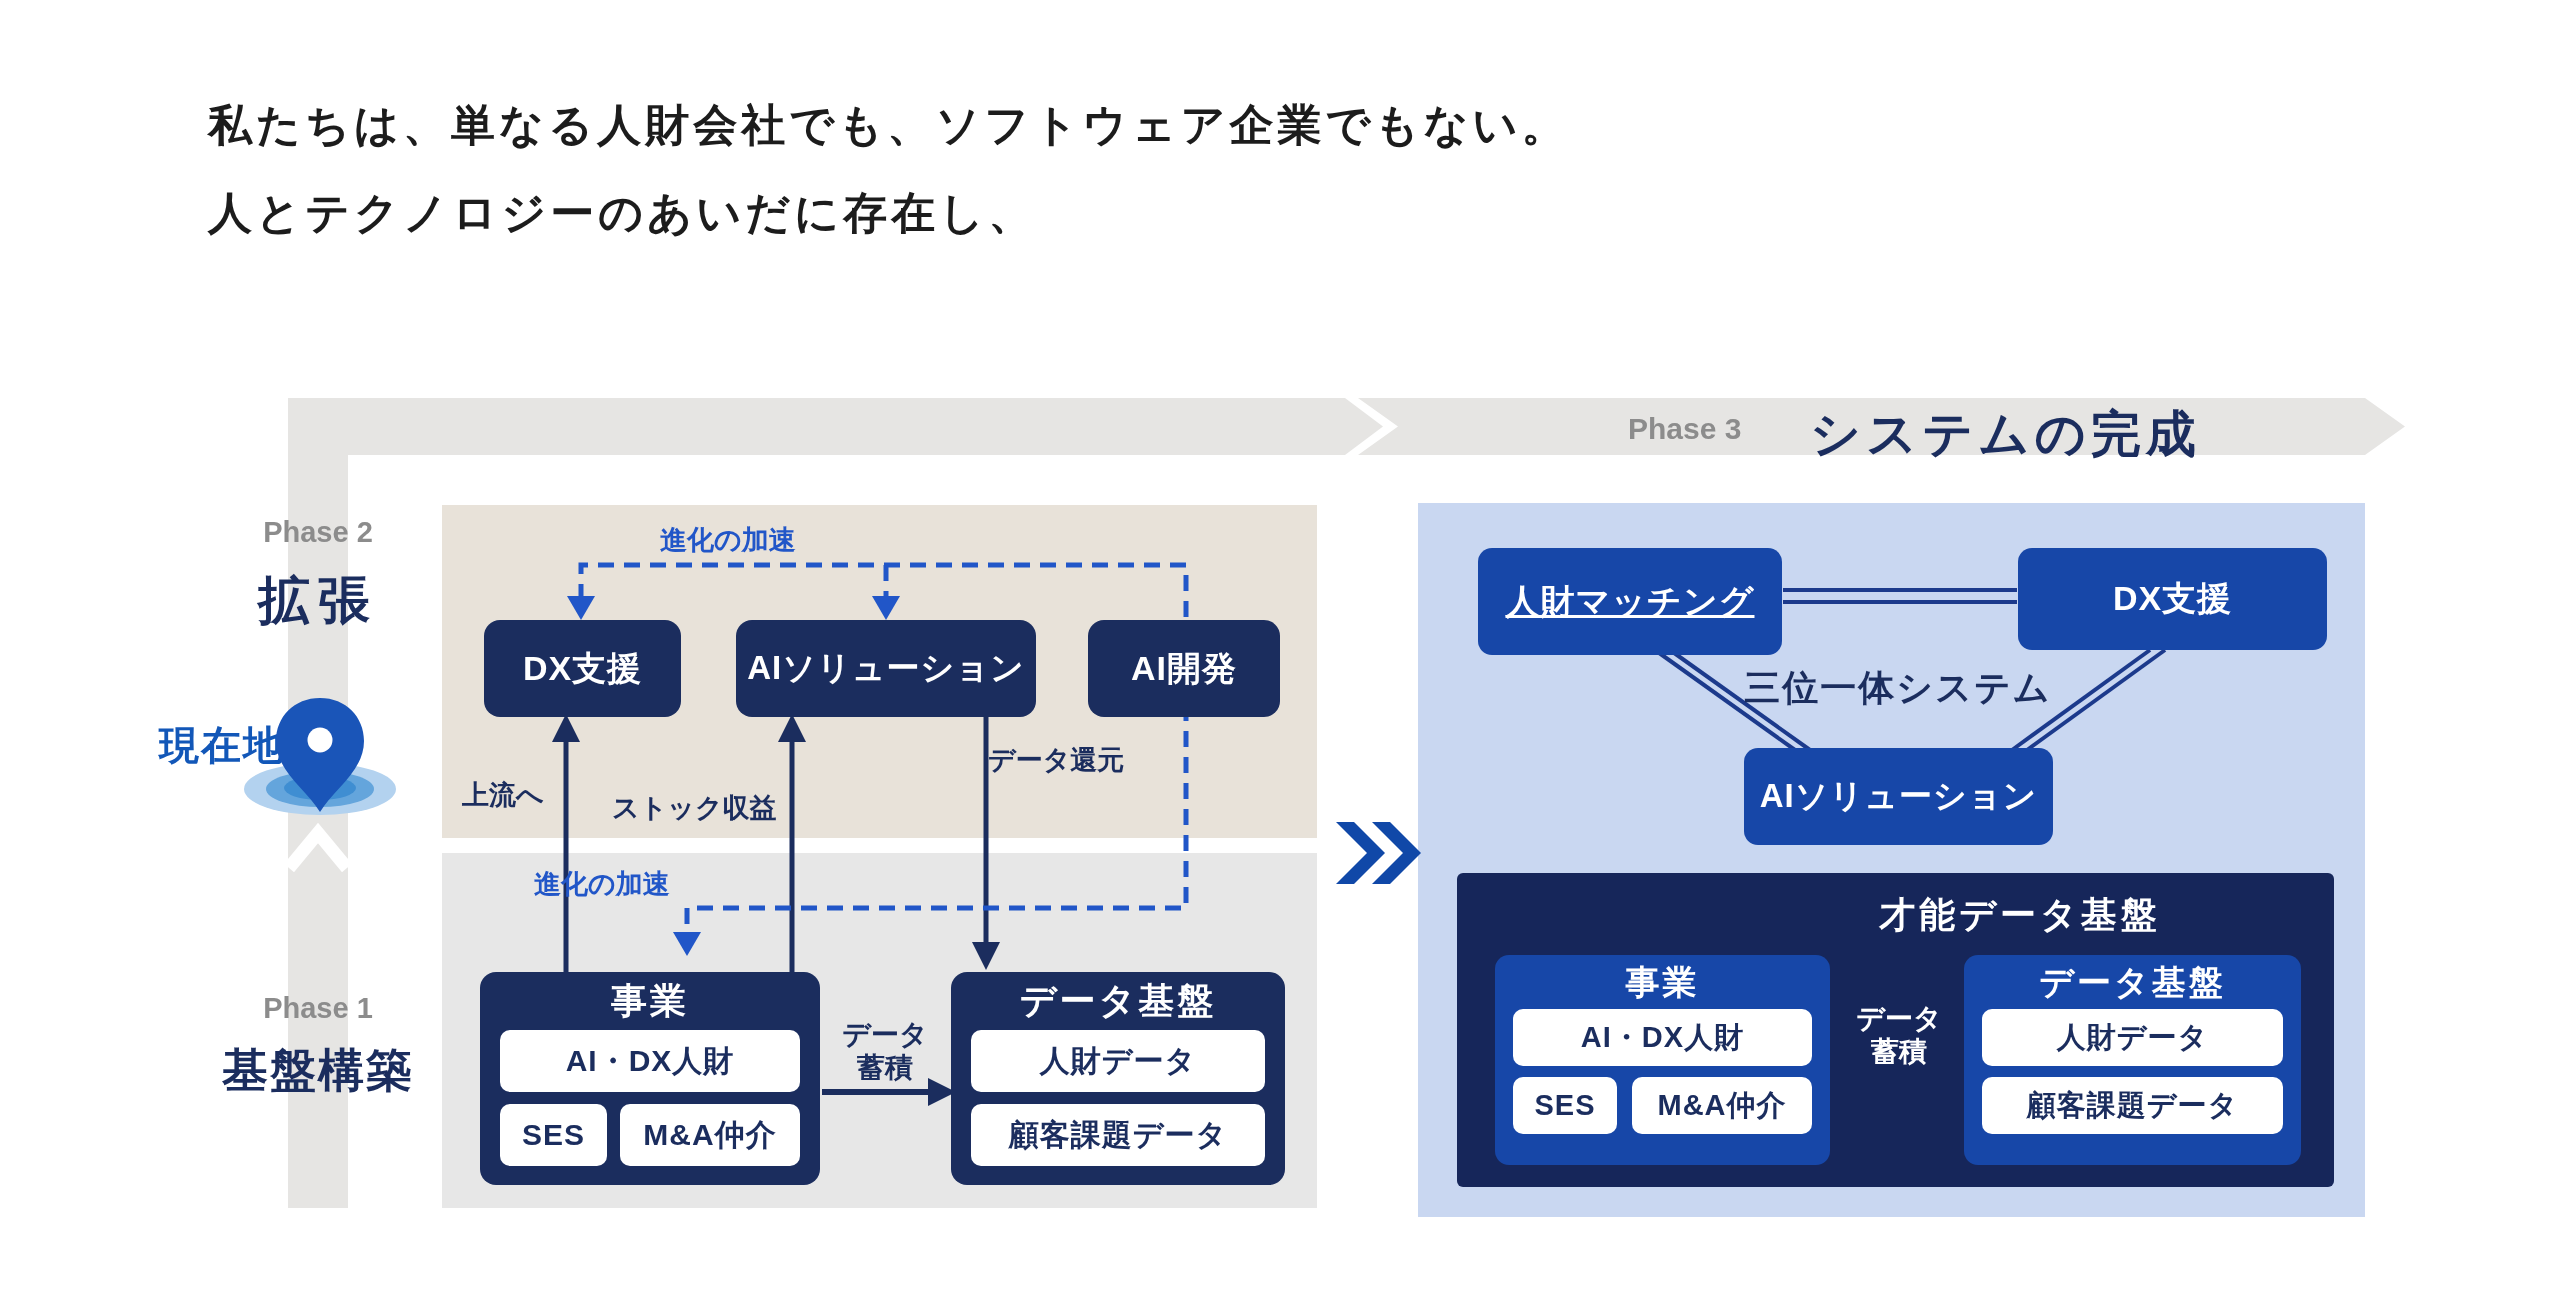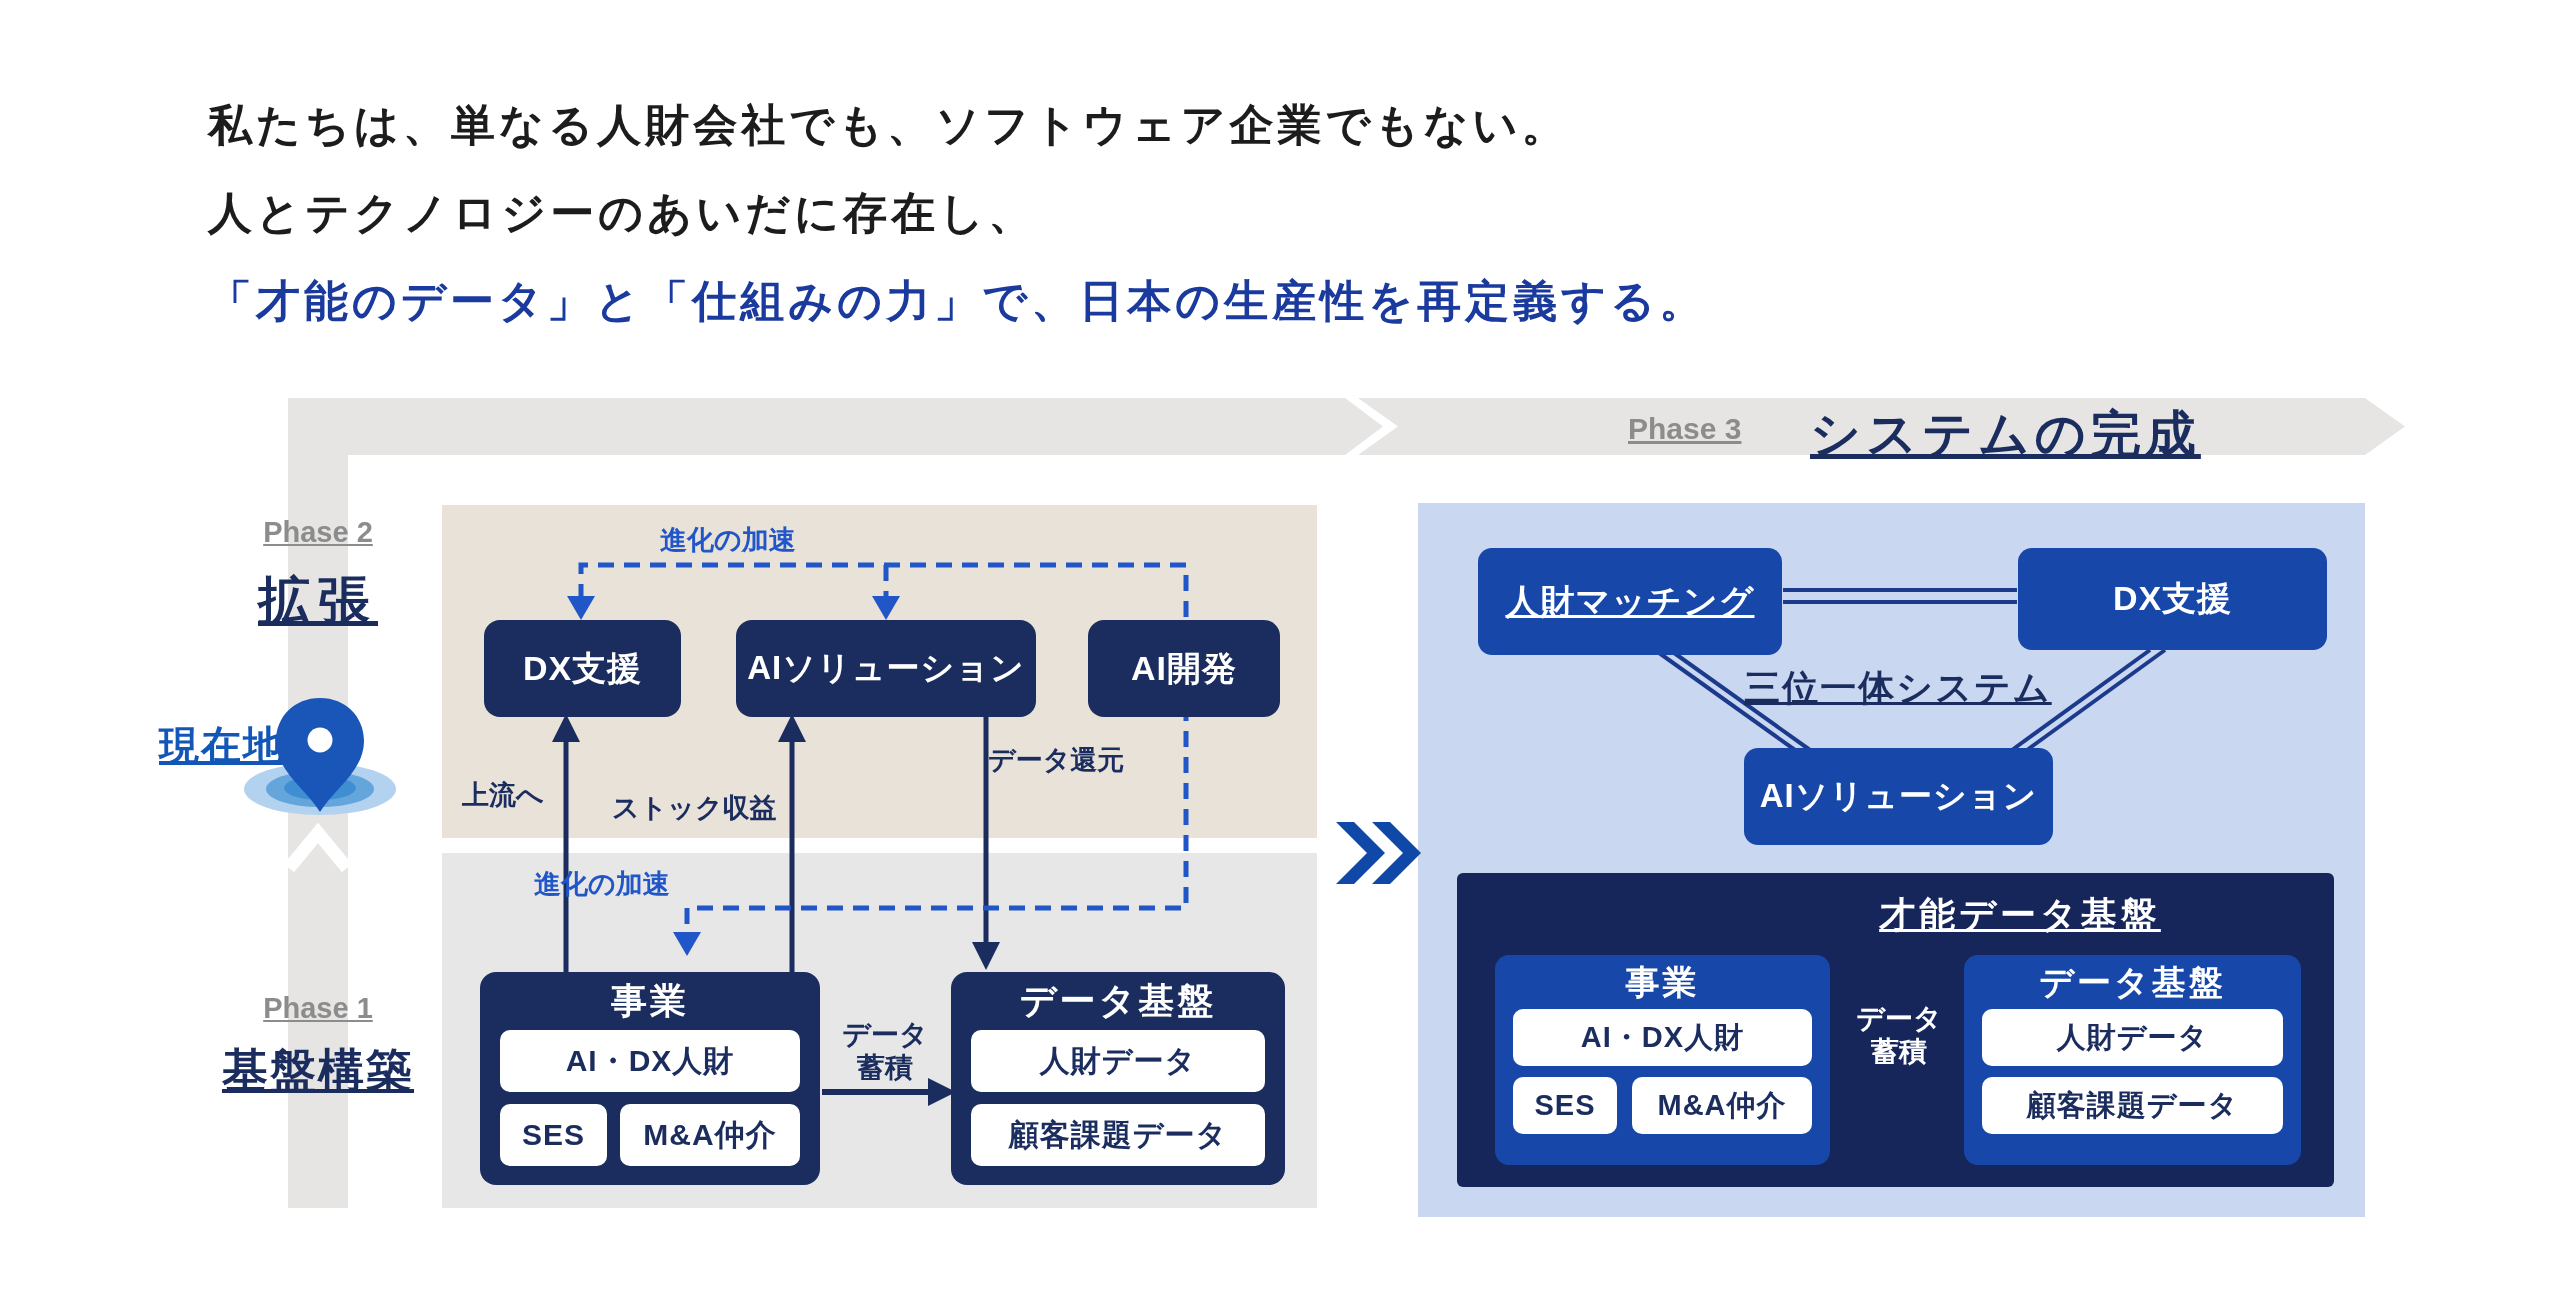--- a/index.html
+++ b/index.html
@@ -1,20 +1,20 @@
 <!DOCTYPE html>
 <html><head>
 <meta charset="utf-8">
 <style>
   html,body{margin:0;padding:0;background:#ffffff;}
   #canvas{
     position:relative;width:2560px;height:1300px;background:#ffffff;overflow:hidden;
     font-family:"Liberation Sans",sans-serif;font-weight:700;padding-left:8px;
   }
-  .abs{position:absolute;text-decoration:underline;}
+  .abs{position:absolute;}
   
   .hl{position:absolute;left:208px;color:#1c1c1c;font-size:44px;letter-spacing:4px;white-space:nowrap;}
   .hl1{top:96px;}
   .hl2{top:184px;}
   .hl3{top:272px;color:#1b3a9e;}
   
   .band-seg{position:absolute;top:398px;height:57px;background:#e6e5e3;}
   .seg1{left:288px;width:1095px;clip-path:polygon(0 0,calc(100% - 38px) 0,100% 50%,calc(100% - 38px) 100%,0 100%);}
   .seg2{left:1358px;width:1047px;clip-path:polygon(0 0,calc(100% - 40px) 0,100% 50%,calc(100% - 40px) 100%,0 100%,40px 50%);}
   .phase3-label{left:1628px;top:412px;font-size:30px;color:#8c8c8c;}
@@ -82,21 +82,20 @@
   .chip-grow{flex:1;}
   svg.overlay{position:absolute;left:0;top:0;pointer-events:none;}
 </style>
 </head>
 <body>
 
 <div id="canvas">
 
   <div class="hl hl1">私たちは、単なる人財会社でも、ソフトウェア企業でもない。</div>
   <div class="hl hl2">人とテクノロジーのあいだに存在し、</div>
-  <div class="hl hl3">「才能のデータ」と「仕組みの力」で、日本の生産性を再定義する。</div>
 
   <div class="band-seg seg1"></div>
   <div class="band-seg seg2"></div>
   <div class="abs phase3-label">Phase 3</div>
   <div class="abs phase3-title">システムの完成</div>
 
   <div class="abs vband"></div>
   <div class="abs side-label phase2-label">Phase 2</div>
   <div class="abs side-label phase2-title">拡張</div>
   <div class="abs current-loc">現在地</div>

